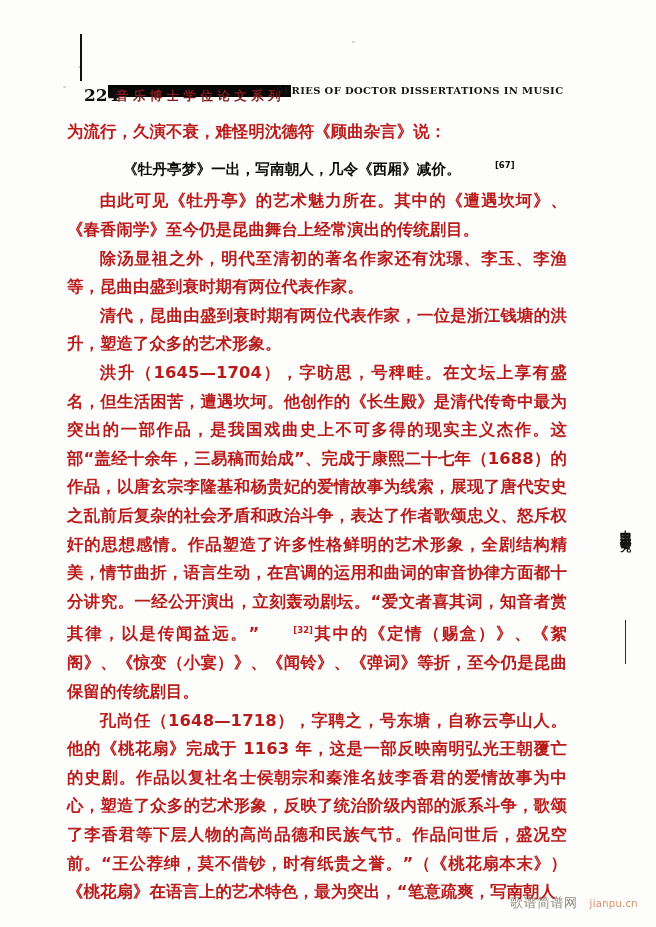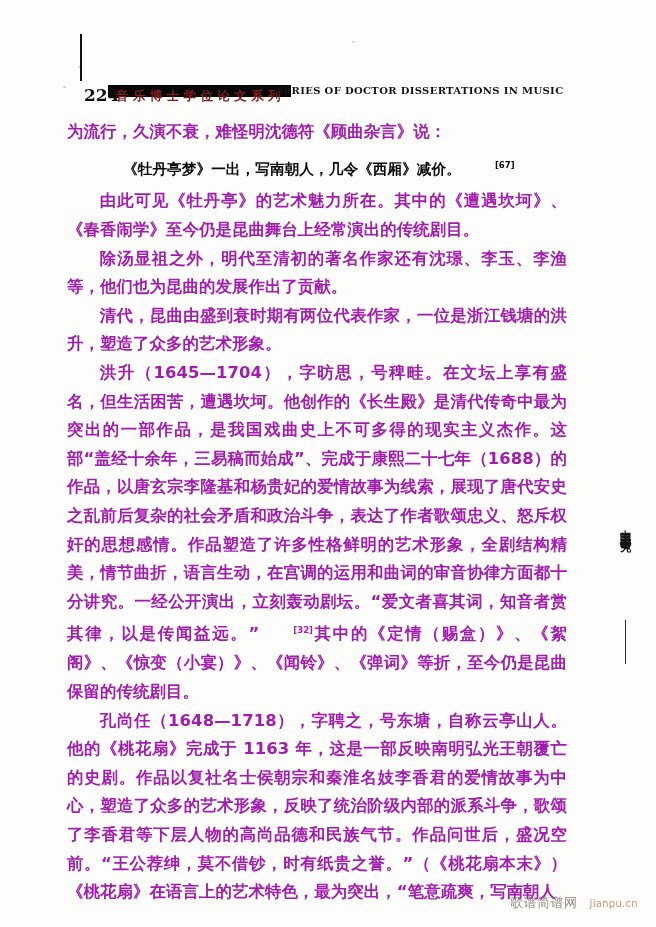--- a/index.html
+++ b/index.html
@@ -88,21 +88,21 @@
     top: 118px;
     width: 500px;
   }
   p.para {
     margin: 0;
     font-size: 16.4px;
     line-height: 28.6px;
     letter-spacing: 0.1px;
     text-align: justify;
     text-justify: inter-ideograph;
-    color: #a21caf;
+    color: #b91c1c;
     font-family: "DejaVu Sans", "Liberation Sans", sans-serif;
     font-weight: 600;
   }
   p.para.indent {
     text-indent: 2em;
   }
   p.quote {
     margin: 5px 0 6px 0;
     padding-left: 56px;
     font-size: 14.6px;
@@ -206,21 +206,21 @@
 
     <p class="quote">
       <span>《牡丹亭梦》一出，写南朝人，几令《西厢》减价。</span><sup class="fn">[67]</sup>
     </p>
 
     <p class="para indent">
       <span>由此可见《牡丹亭》的艺术魅力所在。其中的《遭遇坎坷》、《春香闹学》至今仍是昆曲舞台上经常演出的传统剧目。</span>
     </p>
 
     <p class="para indent">
-      <span>除汤显祖之外，明代至清初的著名作家还有沈璟、李玉、李渔等，他们也为昆曲的发展作出了贡献。</span>
+      <span>除汤显祖之外，明代至清初的著名作家还有沈璟、李玉、李渔等，昆曲由盛到衰时期有两位代表作家。</span>
     </p>
 
     <p class="para indent">
       <span>清代，昆曲由盛到衰时期有两位代表作家，一位是浙江钱塘的洪升，塑造了众多的艺术形象。</span>
     </p>
 
     <p class="para indent">
       <span>洪升（1645—1704），字昉思，号稗畦。在文坛上享有盛名，但生活困苦，遭遇坎坷。他创作的《长生殿》是清代传奇中最为突出的一部作品，是我国戏曲史上不可多得的现实主义杰作。这部“盖经十余年，三易稿而始成”、完成于康熙二十七年（1688）的作品，以唐玄宗李隆基和杨贵妃的爱情故事为线索，展现了唐代安史之乱前后复杂的社会矛盾和政治斗争，表达了作者歌颂忠义、怒斥权奸的思想感情。作品塑造了许多性格鲜明的艺术形象，全剧结构精美，情节曲折，语言生动，在宫调的运用和曲词的审音协律方面都十分讲究。一经公开演出，立刻轰动剧坛。“爱文者喜其词，知音者赏其律，以是传闻益远。”</span><sup class="fn">[32]</sup><span>其中的《定情（赐盒）》、《絮阁》、《惊变（小宴）》、《闻铃》、《弹词》等折，至今仍是昆曲保留的传统剧目。</span>
     </p>
 

